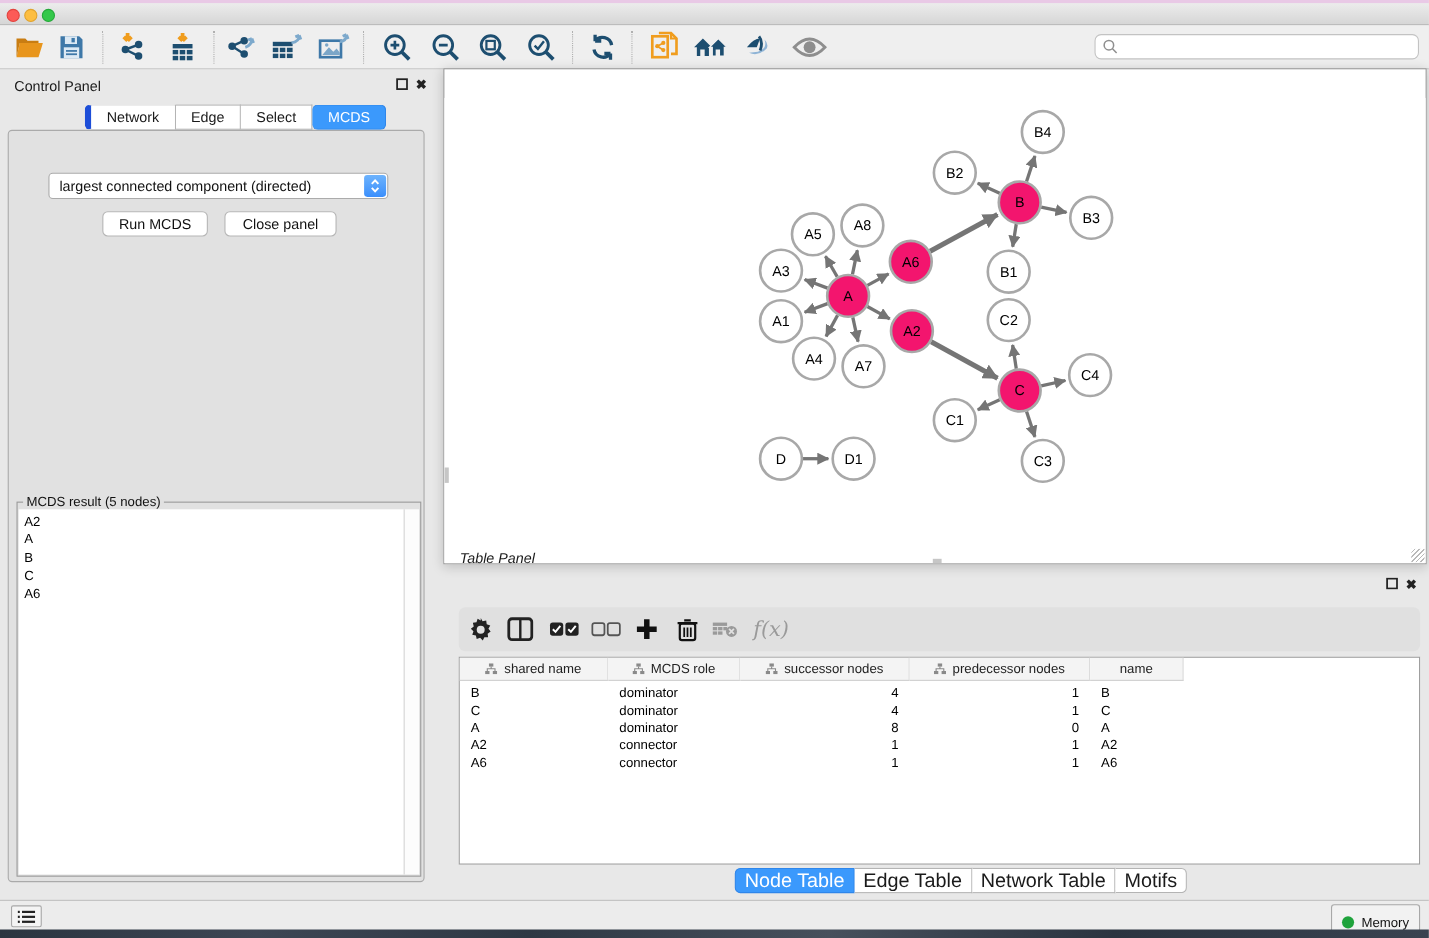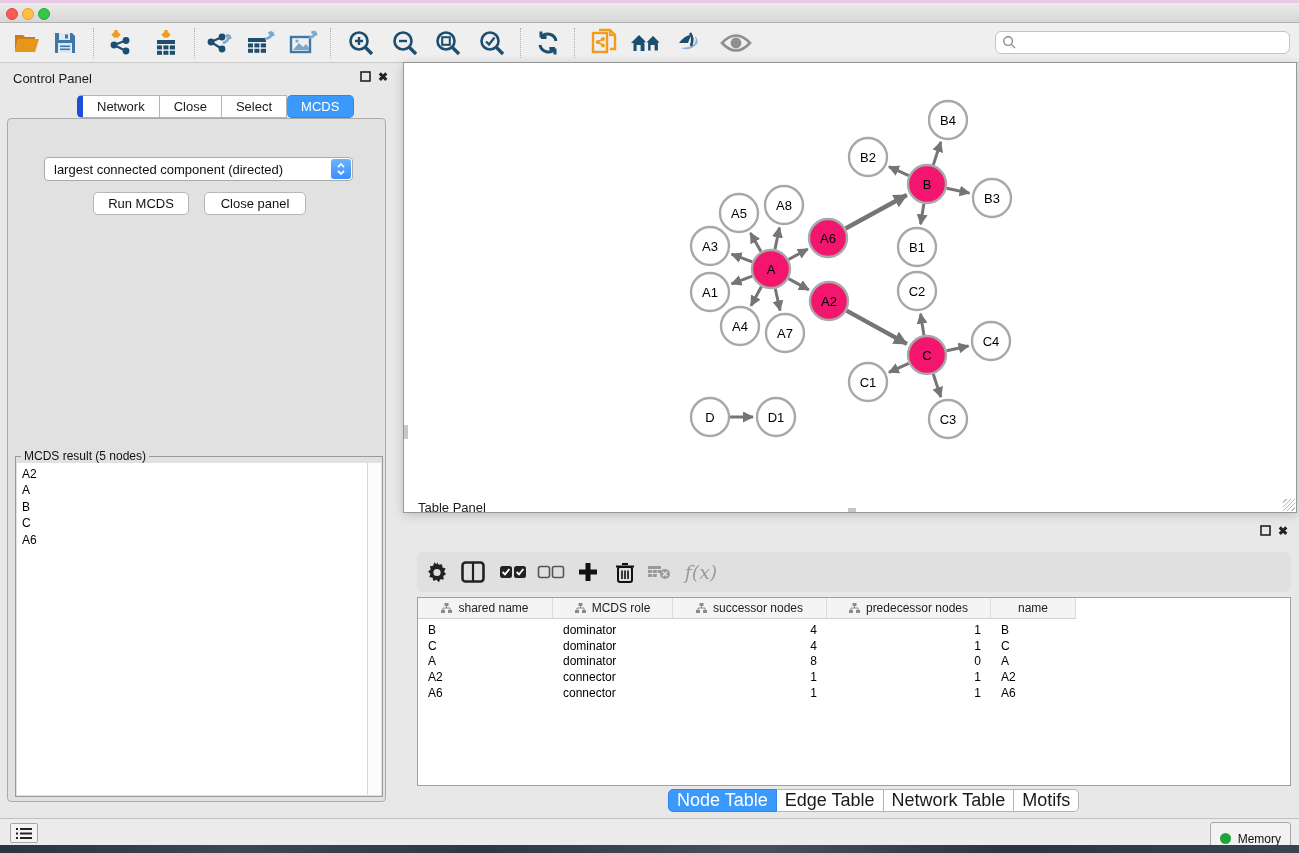--- a/index.html
+++ b/index.html
@@ -57,21 +57,21 @@
     background:linear-gradient(#f0f0f0,#dadada); border-bottom:1px solid #b5b5b5; }
   .nw-title { position:absolute; left:0; right:0; top:6px; text-align:center; font-size:13px; color:#333; }
   .nw-canvas { position:absolute; left:0; top:26px; right:0; bottom:0; background:#fff; overflow:hidden; }
   .nw-grip { position:absolute; right:1px; bottom:1px; width:12px; height:12px;
     background:repeating-linear-gradient(135deg,#fff 0 2px,#b9b9b9 2px 3px); }
   .nw-scrollmark-left { position:absolute; left:0px; top:336px; width:4px; height:14px; background:#c6c6c6; }
   .nw-scrollmark-bottom { position:absolute; left:444px; bottom:0px; width:8px; height:4px; background:#c6c6c6; }
   .graph-label { font-size:13px; fill:#000; text-anchor:middle; pointer-events:none; }
 
   
-  .tp-title { position:absolute; left:418px; top:500px; font-size:13px; color:#1a1a1a; }
+  .tp-title { position:absolute; left:418px; top:500px; font-size:13px; color:#1a1a1a;font-style:italic; }
   .tp-toolbar { position:absolute; left:417px; top:552px; width:874px; height:40px;
     background:#e0e0e0; border-radius:6px; }
   .tp-icon { position:absolute; top:4px; width:32px; height:32px; display:flex; align-items:center; justify-content:center; }
   .fx { font-family:"DejaVu Serif", serif; font-style:italic; font-size:19px; color:#9a9a9a; }
   .table { position:absolute; left:417px; top:597px; width:874px; height:189px; background:#fff; border:1px solid #9f9f9f; }
   .thead { position:absolute; left:0; top:0; height:21px; background:#f4f4f4; border-bottom:1px solid #cfcfcf;
     display:flex; align-items:center; justify-content:center; font-size:12px; color:#222; border-right:1px solid #dcdcdc; }
   .thead .hicon { margin-right:6px; }
   .trow-wrap { position:absolute; left:0; top:24px; right:0; }
   .trow { display:flex; height:15.7px; font-size:12px; color:#000; align-items:center; }
@@ -283,21 +283,21 @@
         <div class="item">A</div>
         <div class="item">B</div>
         <div class="item">C</div>
         <div class="item">A6</div>
       </div>
     <div class="mcds-scroll"></div>
   </div>
 </div>
 <div class="cp-tabs">
   <div class="cp-tab">Network</div>
-  <div class="cp-tab">Close</div>
+  <div class="cp-tab">Edge</div>
   <div class="cp-tab">Select</div>
   <div class="cp-tab active">MCDS</div>
 </div>
 
 <div class="netwin">
   <div class="nw-canvas">
     <svg id="graph-svg" width="892" height="424">
         <defs>
           <marker id="arrow-n" markerUnits="userSpaceOnUse" markerWidth="11" markerHeight="11" refX="10" refY="5.5" orient="auto">
             <path d="M0,0 L11,5.5 L0,11 Z" fill="#757575"></path>

